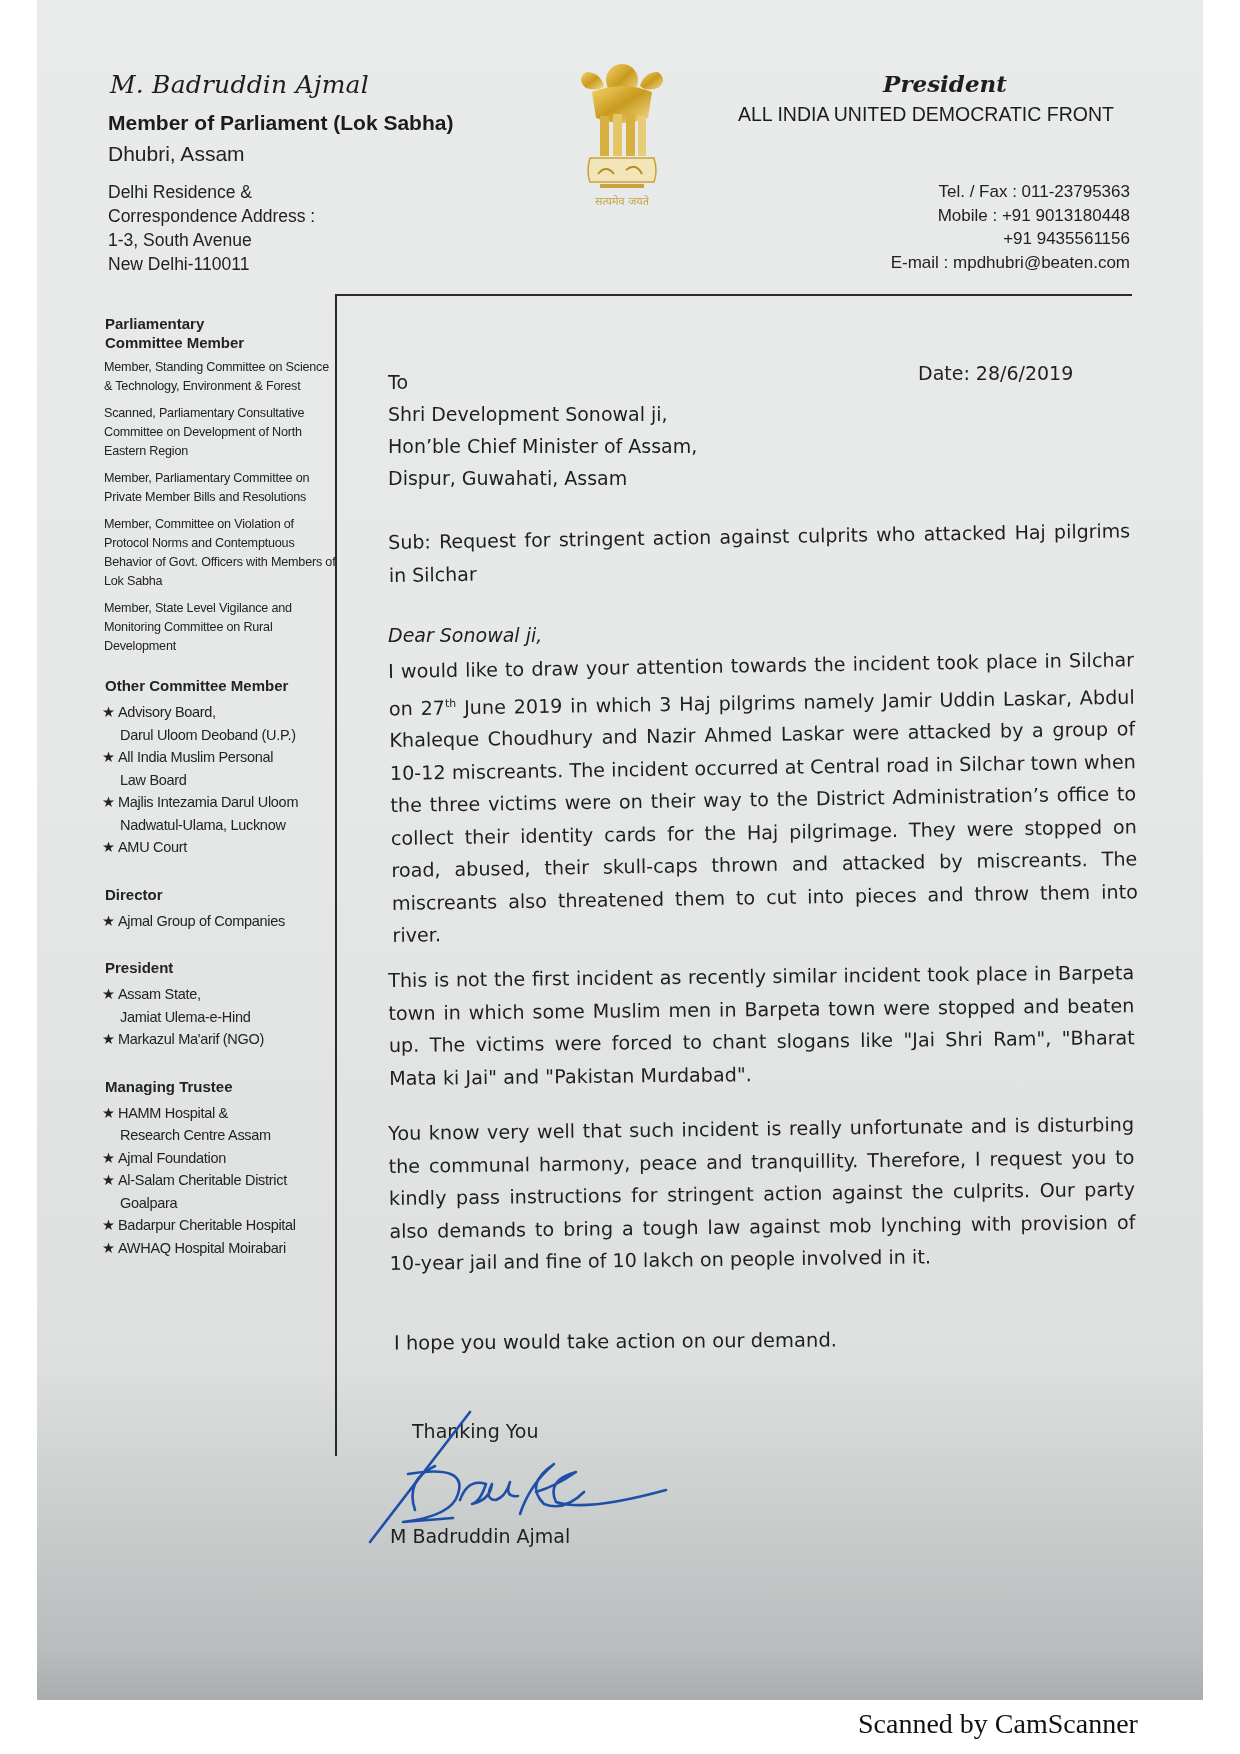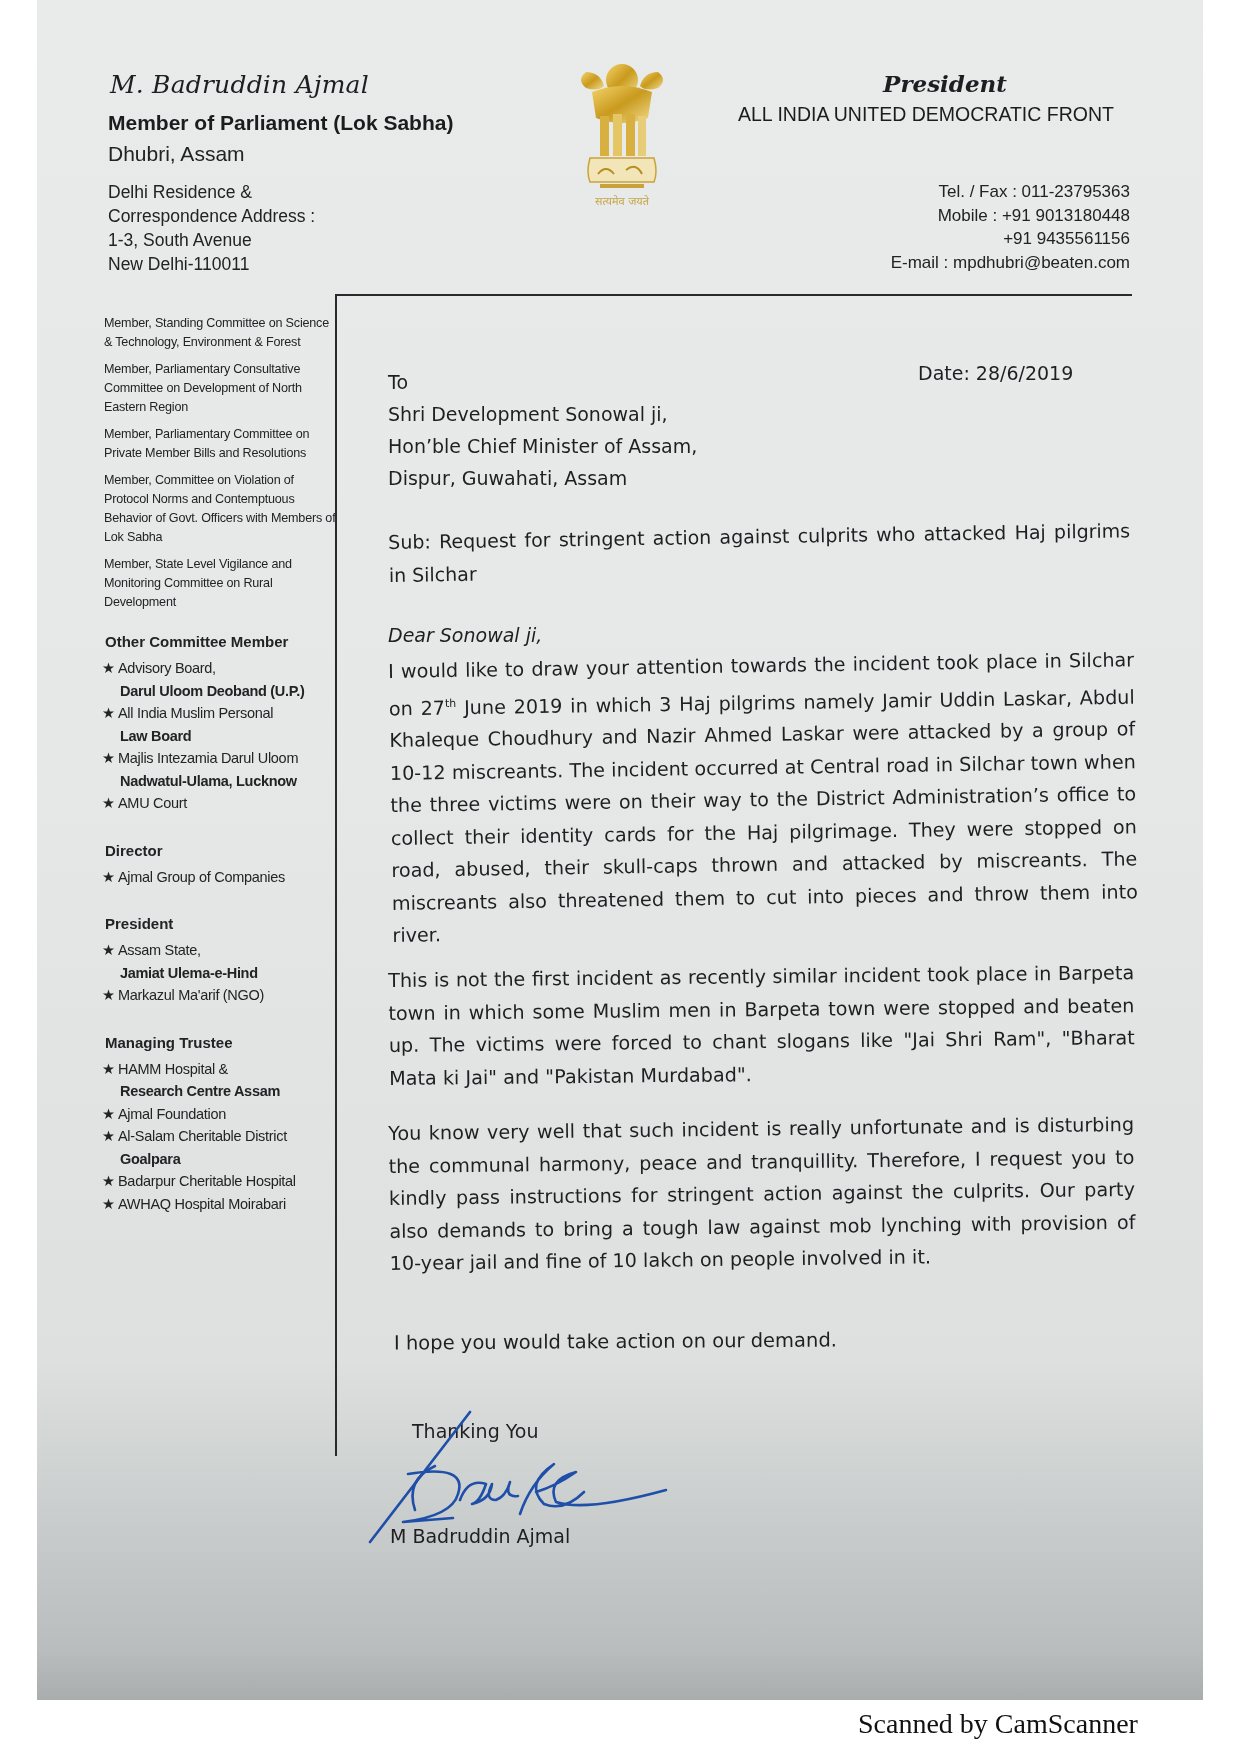--- a/index.html
+++ b/index.html
@@ -39,21 +39,21 @@
   .hline { left: 335px; top: 294px; width: 797px; height: 2px; background: #2a2a2e; }
   .vline { left: 335px; top: 296px; width: 2px; height: 1160px; background: #2a2a2e; }
 
   
   .sidebar { left: 100px; top: 314px; width: 236px; font-size: 12.6px; color: #232326; }
   .sb-head { font-size: 15px; font-weight: bold; margin: 0 0 6px 5px; line-height: 19px; }
   .sb-item { margin: 0 0 8px 4px; line-height: 19px; letter-spacing: -0.2px; }
   .sb-section-gap { height: 12px; }
   .sb-star-item { font-size: 14.5px; line-height: 22.5px; margin-left: 2px; letter-spacing: -0.3px; }
   .sb-star-item .star { display: inline-block; width: 16px; }
-  .sb-star-item .cont { padding-left: 18px; display: block; font-weight: bold; }
+  .sb-star-item .cont { padding-left: 18px; display: block; }
   .sb-gap-lg { height: 26px; }
 
   
   .body-text { font-family: "DejaVu Sans", sans-serif; color: #1f1f22; }
   .date { left: 918px; top: 362px; font-size: 19px; }
   .addressee { left: 388px; top: 366px; font-size: 19px; line-height: 32px; }
   .subject { left: 388px; top: 526px; width: 742px; font-size: 19px; line-height: 33px; text-align: justify; }
   .salutation { left: 388px; top: 624px; font-size: 19px; font-style: italic; }
   .para { left: 388px; width: 746px; font-size: 19.2px; line-height: 32.5px; text-align: justify; transform: rotate(-0.9deg); transform-origin: left top; }
   .p1 { top: 656px; }
@@ -113,22 +113,26 @@
   <div>Tel. / Fax : 011-23795363</div>
   <div>Mobile : +91 9013180448</div>
   <div>+91 9435561156</div>
   <div>E-mail : mpdhubri@beaten.com</div>
 </div>
 
 <div class="abs hline"></div>
 <div class="abs vline"></div>
 
 <div class="abs sidebar">
+  <div class="sb-head">
+    <div>Parliamentary</div>
+    <div>Committee Member</div>
+  </div>
   <div class="sb-item">Member, Standing Committee on Science &amp; Technology, Environment &amp; Forest</div>
-  <div class="sb-item">Member, Parliamentary Consultative Committee on Development of North Eastern Region</div>
+  <div class="sb-item">Scanned, Parliamentary Consultative Committee on Development of North Eastern Region</div>
   <div class="sb-item">Member, Parliamentary Committee on Private Member Bills and Resolutions</div>
   <div class="sb-item">Member, Committee on Violation of Protocol Norms and Contemptuous Behavior of Govt. Officers with Members of Lok Sabha</div>
   <div class="sb-item">Member, State Level Vigilance and Monitoring Committee on Rural Development</div>
   <div id="sb-sections">
       <div class="sb-section-gap"></div>
       <div class="sb-head">Other Committee Member</div>
       <div class="sb-star-item"><span class="star">★</span><span>Advisory Board,</span><span class="cont">Darul Uloom Deoband (U.P.)</span></div>
       <div class="sb-star-item"><span class="star">★</span><span>All India Muslim Personal</span><span class="cont">Law Board</span></div>
       <div class="sb-star-item"><span class="star">★</span><span>Majlis Intezamia Darul Uloom</span><span class="cont">Nadwatul-Ulama, Lucknow</span></div>
       <div class="sb-star-item"><span class="star">★</span><span>AMU Court</span></div>

